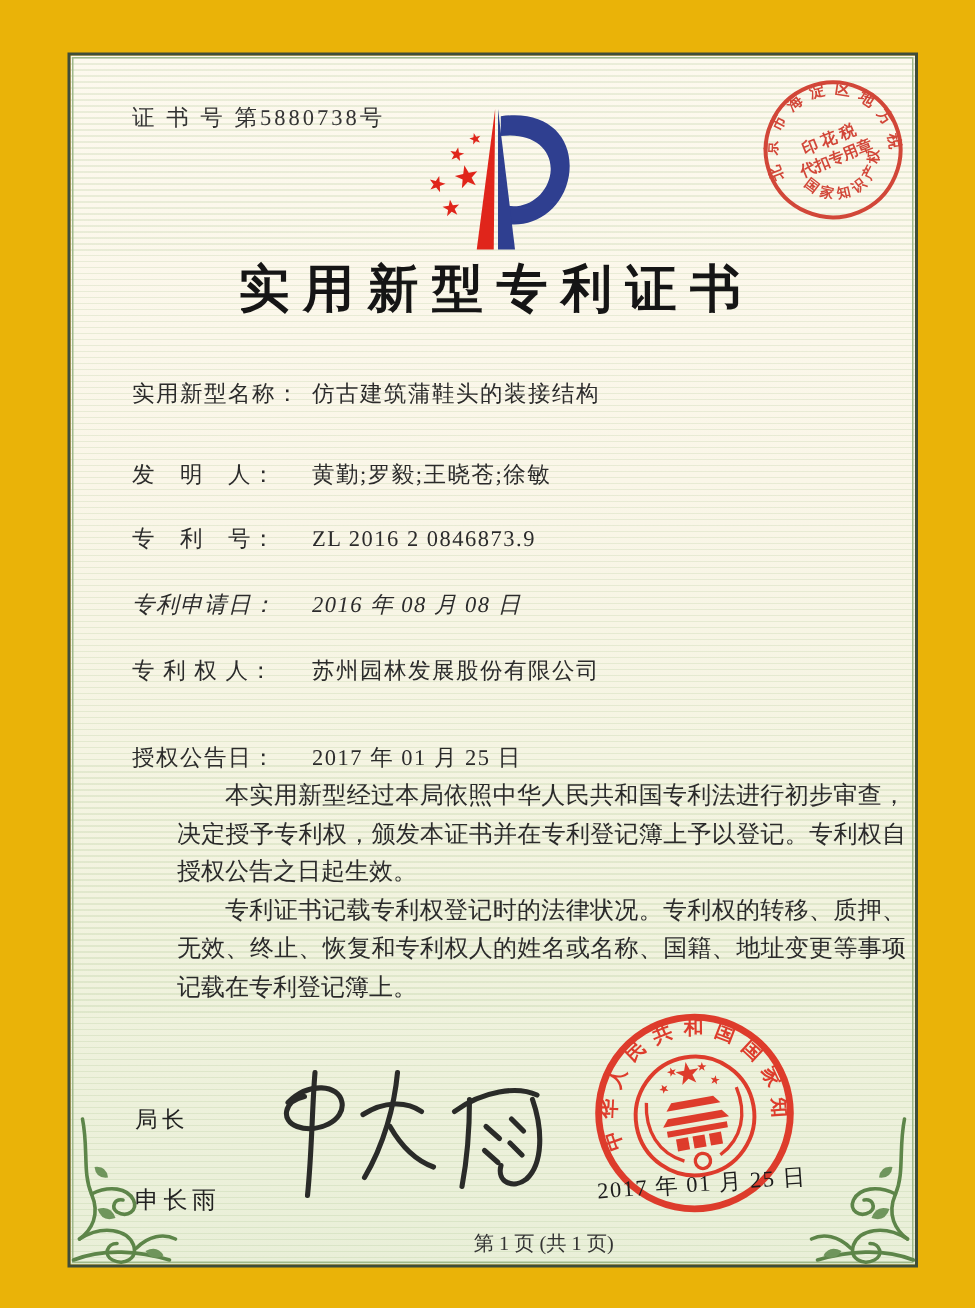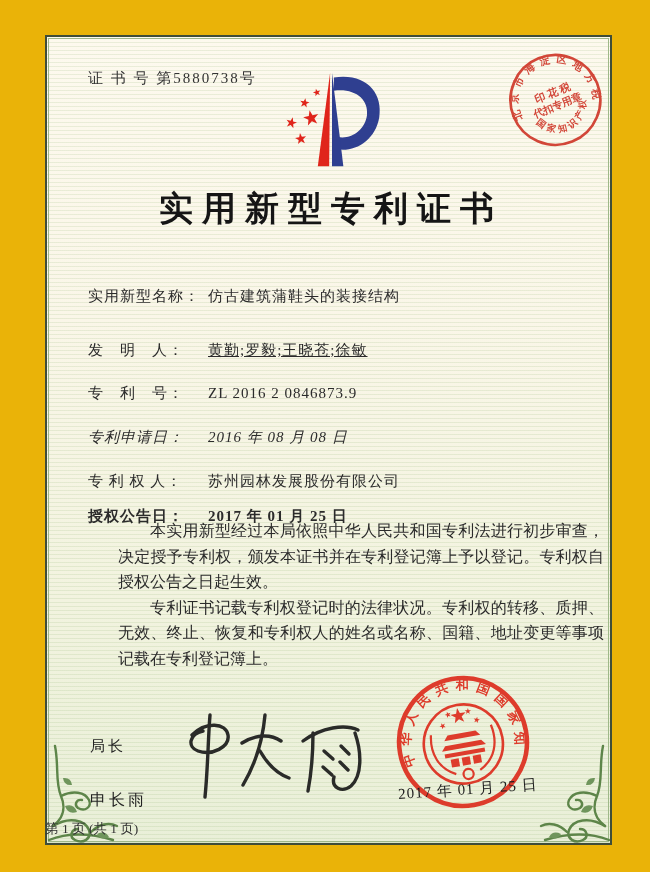--- a/index.html
+++ b/index.html
@@ -17,46 +17,46 @@
       linear-gradient(180deg,#fdf9ee 0%,#faf6e8 35%,#f2f3df 70%,#e9efd8 100%);
   }
   .frame::before{
     content:"";position:absolute;inset:1px;border:1px solid #9fb889;pointer-events:none;
   }
   .cert-no{position:absolute;left:88px;top:69px;font-size:15px;letter-spacing:2px;color:#333;}
   .logo{position:absolute;left:272px;top:68px;width:120px;height:104px;}
   .tax-stamp{position:absolute;left:506px;top:50px;width:98px;height:98px;transform:rotate(-22deg);opacity:.92;}
   .title{
     position:absolute;left:45px;top:170px;width:563px;text-align:center;
-    font-size:34px;font-weight:bold;letter-spacing:9px;text-indent:9px;color:#151515;margin-top:16px;
+    font-size:34px;font-weight:bold;letter-spacing:9px;text-indent:9px;color:#151515;
   }
   .fields{position:absolute;left:88px;top:0;width:470px;font-size:15px;}
   .field-row{position:absolute;left:0;white-space:nowrap;}
   .field-row:nth-of-type(1){top:253px;}
-  .field-row:nth-of-type(2){top:307px;text-decoration:underline;}
+  .field-row:nth-of-type(2){top:307px;}
   .field-row:nth-of-type(3){top:350px;}
   .field-row:nth-of-type(4){top:394px;font-style:italic;}
   .field-row:nth-of-type(5){top:438px;}
-  .field-row:nth-of-type(6){top:473px;font-weight:bold;}
-  .field-label{display:inline-block;min-width:120px;letter-spacing:1px;margin-top:34px;}
+  .field-row:nth-of-type(6){top:496px;}
+  .field-label{display:inline-block;min-width:120px;letter-spacing:1px;}
   .field-value{letter-spacing:1px;}
   .paragraphs{
     position:absolute;left:86px;top:518px;width:486px;
     font-size:16px;line-height:25.5px;text-align:justify;color:#2b2b2b;margin-left:32px;
   }
   .paragraphs p{margin:0;text-indent:2em;}
   .director-title{position:absolute;left:90px;top:737px;font-size:15px;letter-spacing:3px;color:#222;}
   .director-name{position:absolute;left:90px;top:790px;font-size:16px;letter-spacing:3px;color:#222;}
   .signature{position:absolute;left:172px;top:703px;width:200px;height:102px;}
   .big-seal{position:absolute;left:392px;top:671px;width:142px;height:142px;transform:rotate(-10deg);opacity:.93;}
   .seal-date{
     position:absolute;left:398px;top:779px;width:170px;font-size:15px;letter-spacing:1px;
     color:#1d1d1d;transform:rotate(-4deg);z-index:5;
   }
-  .footer{position:absolute;left:45px;top:820px;width:563px;font-size:13.5px;color:#333;}
+  .footer{position:absolute;left:45px;top:820px;width:563px;text-align:center;font-size:13.5px;color:#333;padding-left:36px;}
   .flourish{position:absolute;width:88px;height:100px;}
   .flourish.left{left:47px;top:744px;}
   .flourish.right{left:523px;top:744px;transform:scaleX(-1);}
 </style>
 </head>
 <body>
 
 <div class="page">
 
   <div class="frame"></div>

